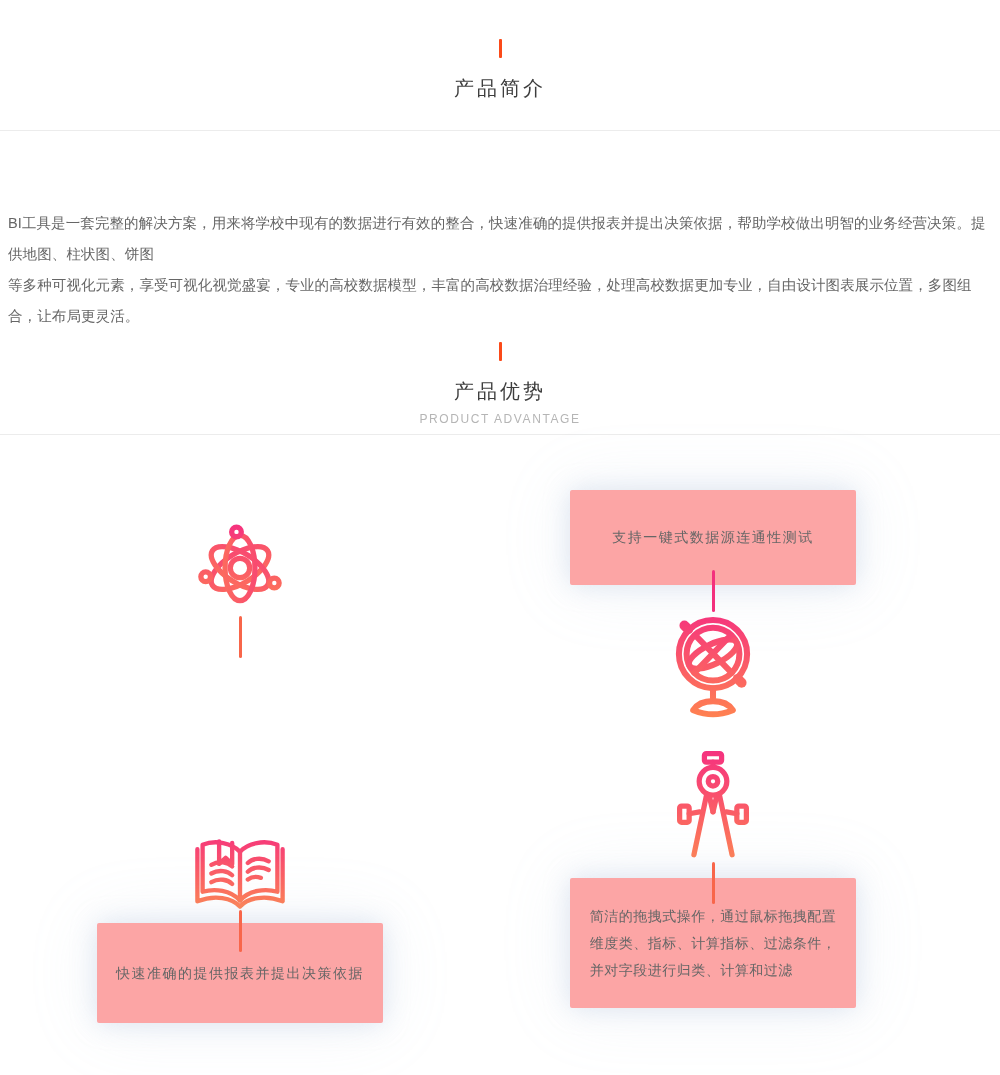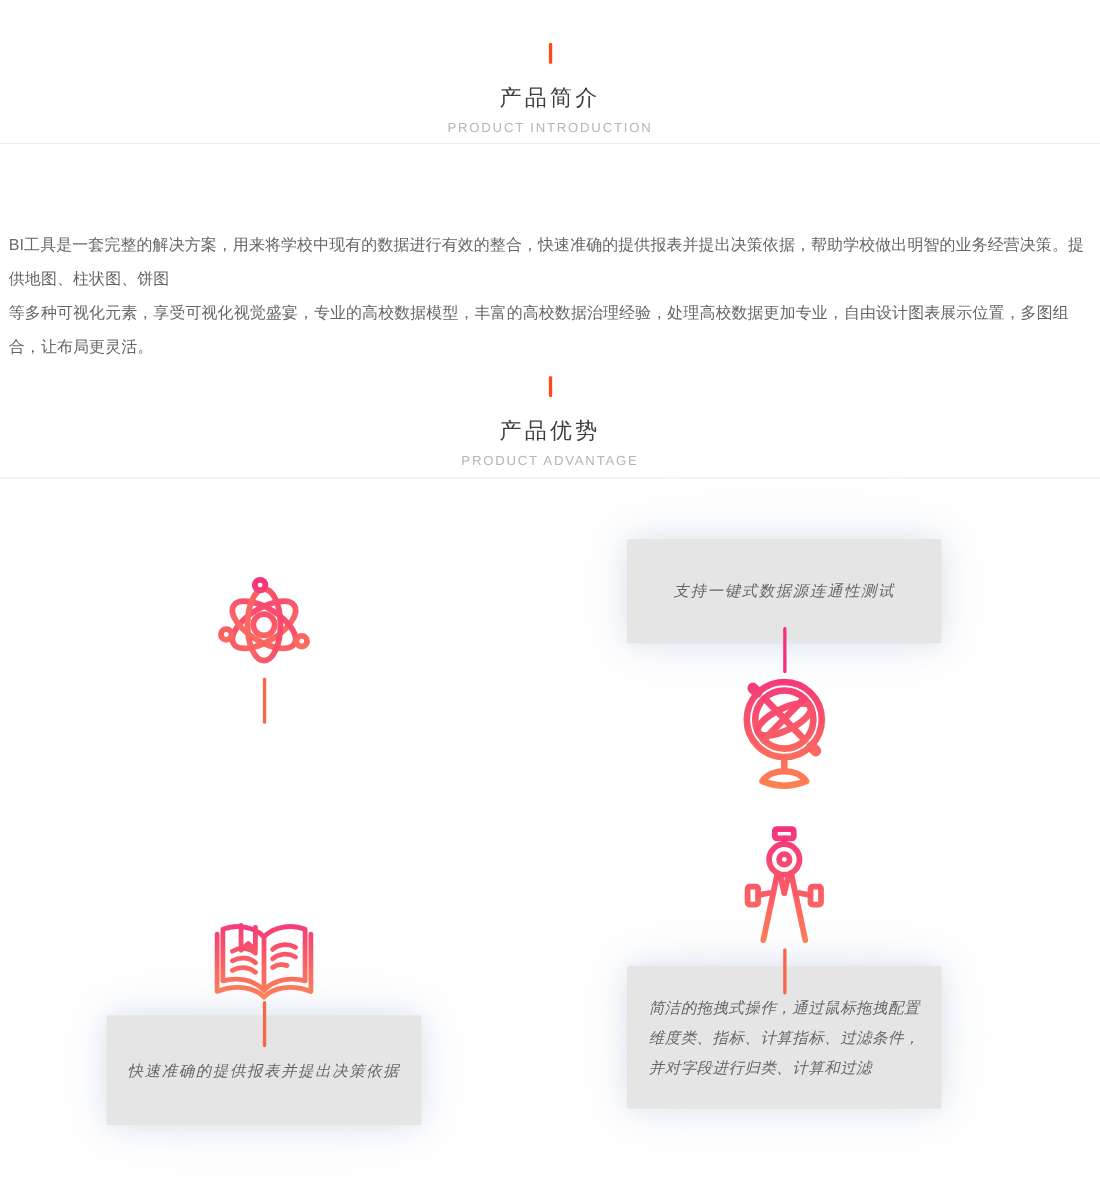--- a/index.html
+++ b/index.html
@@ -23,23 +23,23 @@
     font-size:14.5px;line-height:31px;color:#666;letter-spacing:0.1px;
     white-space:pre-line;text-align:left;}
 
   
   .feature{position:absolute;width:286px;display:flex;flex-direction:column;align-items:center;}
   .icon{display:block;}
   .icon svg{display:block;width:100%;height:100%;}
   .connector{width:3px;height:42px;border-radius:1.5px;position:relative;z-index:2;}
   .conn-orange{background:#f8664a;}
   .conn-pink{background:#f3307d;}
-  .card{width:286px;background:#e5e5e5;border-radius:2px;box-sizing:border-box;
+  .card{width:286px;background:#fca5a5;border-radius:2px;box-sizing:border-box;
     box-shadow:0 0 26px rgba(173,192,217,.38),0 0 70px rgba(173,192,217,.16);
-    display:flex;align-items:center;justify-content:center;font-style:italic;}
+    display:flex;align-items:center;justify-content:center;}
   .card-label{font-size:14px;color:#666;letter-spacing:1.5px;line-height:27px;white-space:pre-line;}
 
   #f1{left:97px;top:512px;}
   #f1 .icon{width:88px;height:88px;}
   #f1 .connector{margin:4px 0 -21px;}
   #f1 .card{height:98px;}
 
   #f2{left:570px;top:478px;}
   #f2 .card{height:95px;}
   #f2 .connector{margin:-15px 0 -3px;}
@@ -57,21 +57,20 @@
   #f4 .card-label{letter-spacing:0.5px;}
 </style>
 </head>
 <body>
 
 <div class="page">
 
   <div class="sec-head" id="head-intro">
     <div class="tick"></div>
     <h2 class="sec-title">产品简介</h2>
-    <div class="sec-sub">PRODUCT INTRODUCTION</div>
   </div>
   <div class="divider" id="div1"></div>
 
   <p class="intro-para">BI工具是一套完整的解决方案，用来将学校中现有的数据进行有效的整合，快速准确的提供报表并提出决策依据，帮助学校做出明智的业务经营决策。提供地图、柱状图、饼图
 等多种可视化元素，享受可视化视觉盛宴，专业的高校数据模型，丰富的高校数据治理经验，处理高校数据更加专业，自由设计图表展示位置，多图组合，让布局更灵活。</p>
 
   <div class="sec-head" id="head-adv">
     <div class="tick"></div>
     <h2 class="sec-title">产品优势</h2>
     <div class="sec-sub">PRODUCT ADVANTAGE</div>

